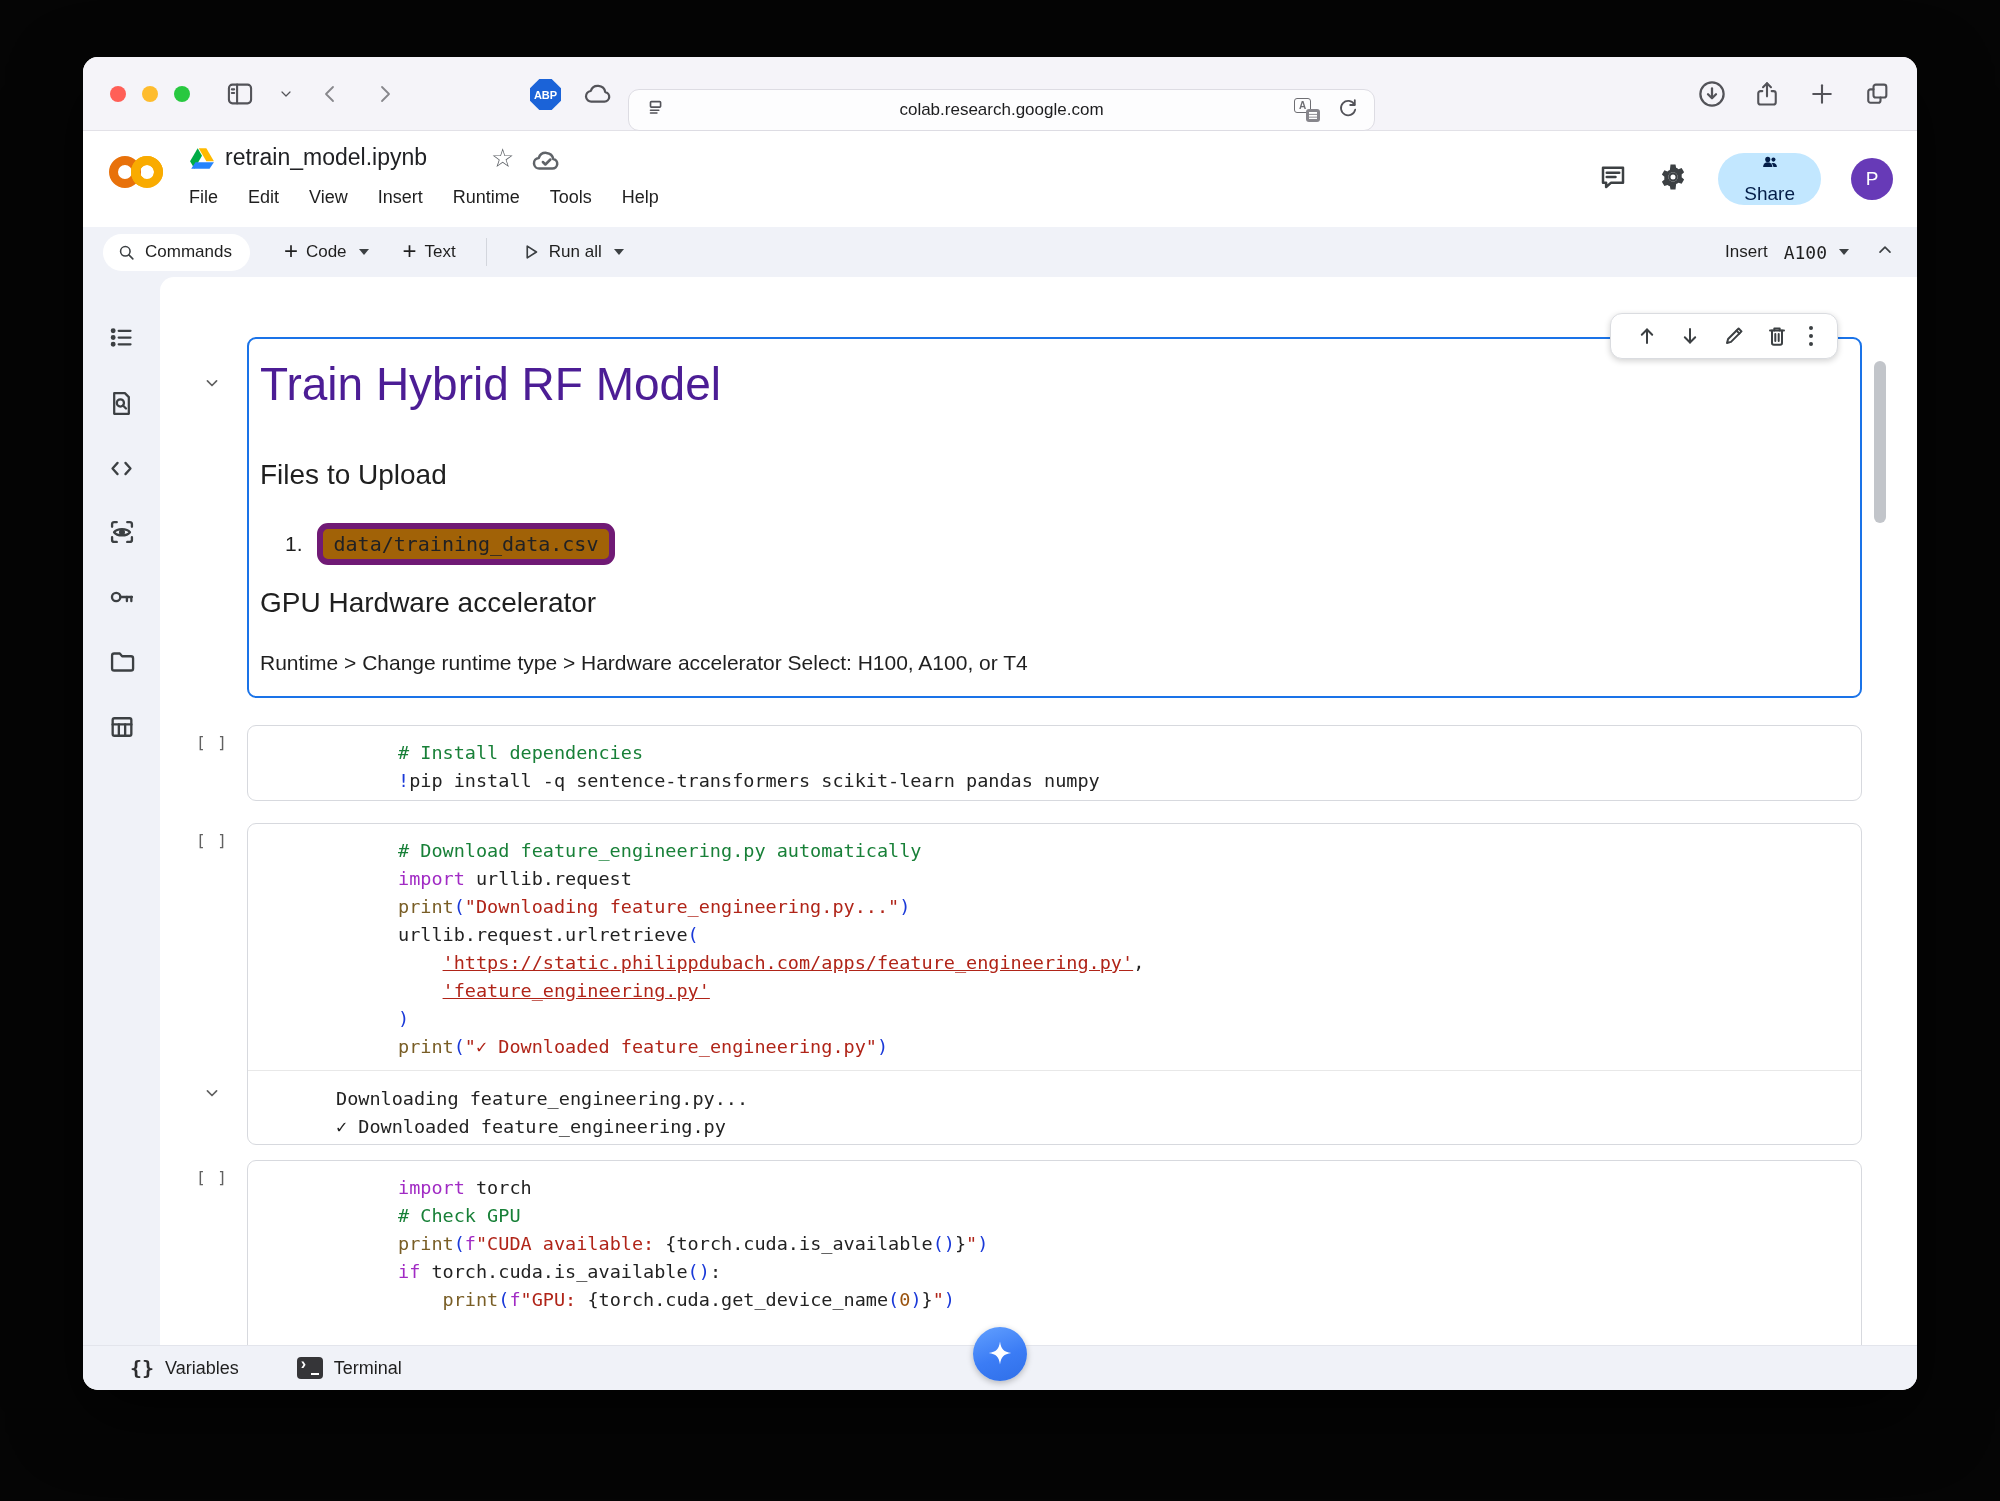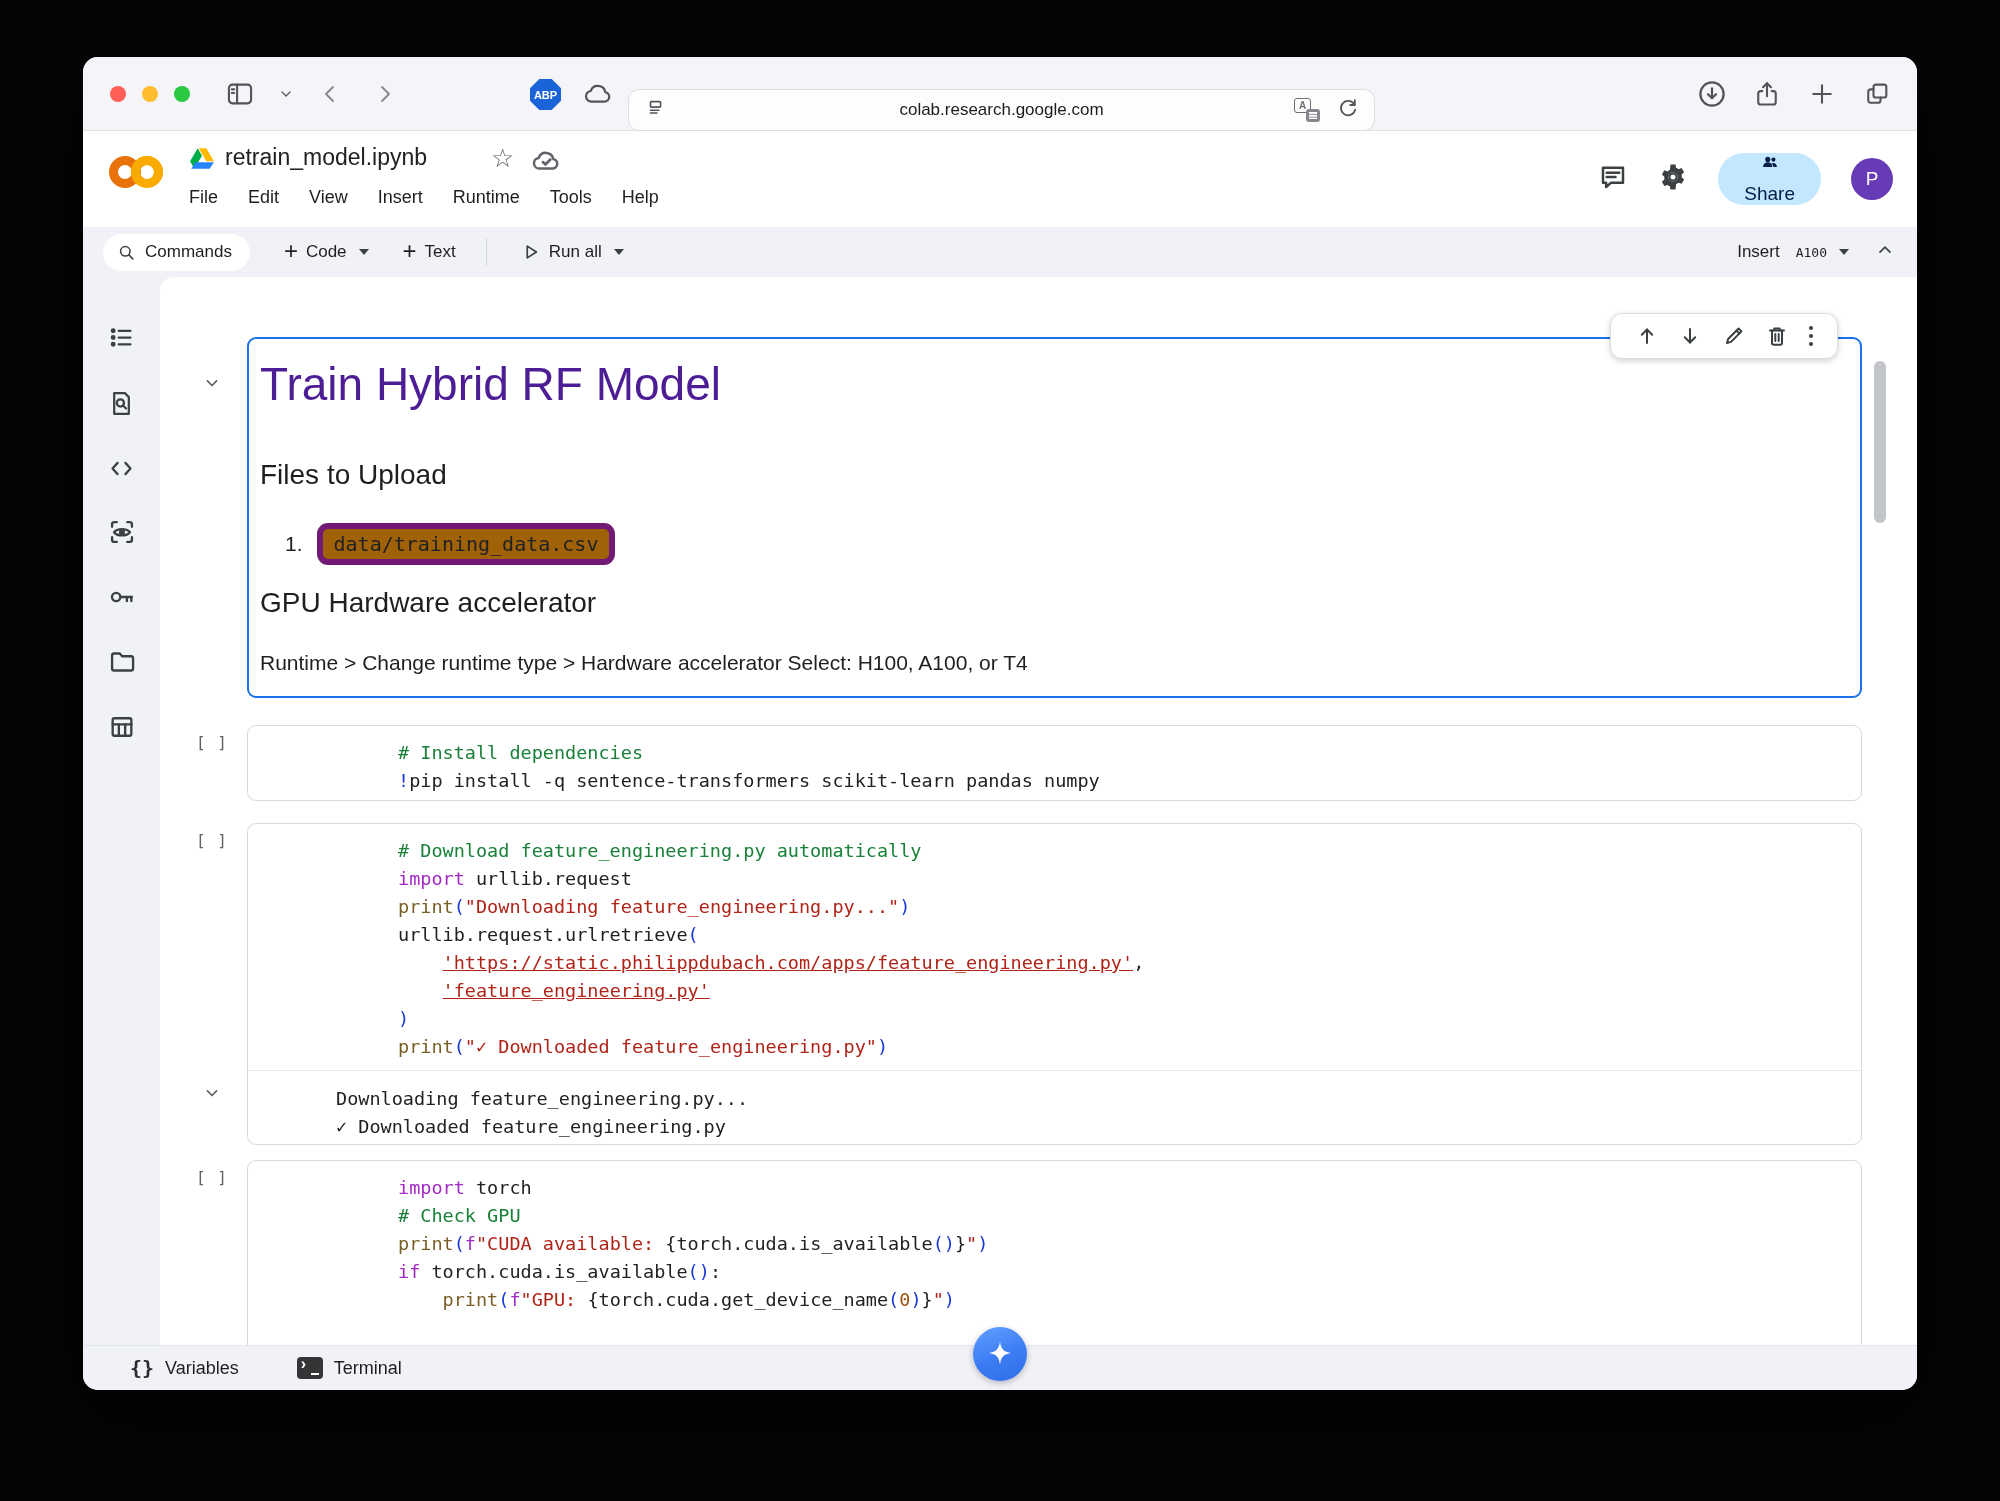--- a/index.html
+++ b/index.html
@@ -50,21 +50,21 @@
   .toolbar { position:relative; height:50px; background:#f0f2f8; display:flex; align-items:center; font-size:17px; color:#1f1f1f; }
   .cmd-pill { margin-left:20px; height:37px; padding:0 18px 0 14px; background:#fff; border-radius:19px;
               display:flex; align-items:center; gap:9px; }
   .tb-item { display:flex; align-items:center; gap:8px; margin-left:34px; }
   .plus { font-size:24px; font-weight:400; line-height:1; margin-top:-2px; }
   .caret { width:0; height:0; border-left:5.5px solid transparent; border-right:5.5px solid transparent;
            border-top:6.5px solid #3c4043; margin-left:12px; }
   .tb-div { width:1px; height:28px; background:#d3d6dd; margin-left:30px; }
   .tb-right { position:absolute; right:22px; display:flex; align-items:center; }
   .connect { font-size:17px; }
-  .acc { font-family:"DejaVu Sans Mono",monospace; font-size:13px; margin-left:16px; }
+  .acc { font-family:"DejaVu Sans Mono",monospace; font-size:18px; margin-left:16px; }
   .chev-up { margin-left:26px; }
 
   
   .body { position:relative; height:1068px; background:#f0f2f8; display:flex; }
   .rail { width:77px; position:relative; }
   .rail .ric { position:absolute; left:50%; transform:translateX(-50%); width:30px; height:30px;
                display:flex; align-items:center; justify-content:center; }
   .canvas { position:relative; flex:1; background:#fff; border-top-left-radius:14px; overflow:hidden; }
 
   .scroll-thumb { position:absolute; right:31px; top:84px; width:12px; height:162px; border-radius:6px; background:#c2c5ca; }

